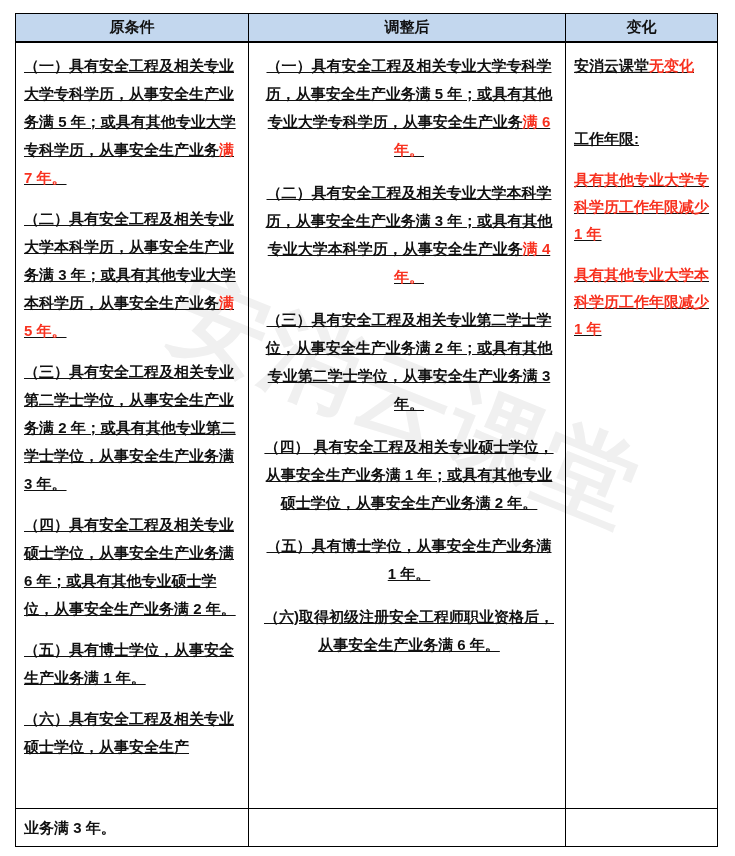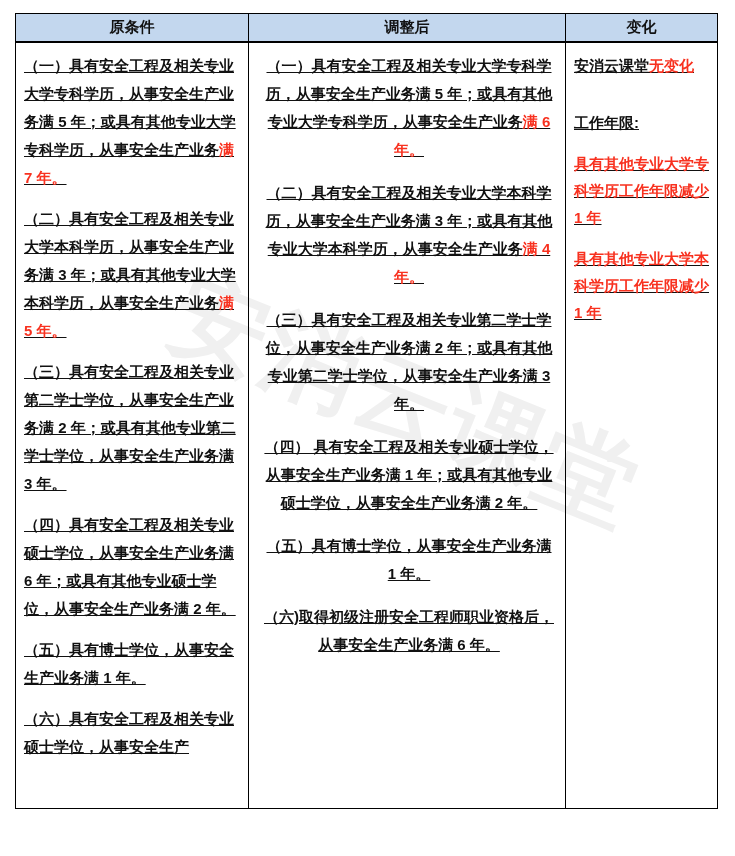--- a/index.html
+++ b/index.html
@@ -68,21 +68,21 @@
   tr.body-row td { height: 767px; text-decoration: underline; }
   tr.overflow-row td { height: 38px; vertical-align: middle; padding: 0 8px; }
 
   .para {
     margin: 0 0 13px 0;
     line-height: 28px;
     word-break: break-all;
   }
   td.col2 .para { margin-bottom: 15px; padding-left: 4px; text-align: center; }
   td.col3 .para { line-height: 27px; margin-bottom: 14px; }
-  td.col3 .para.gap-xl { margin-top: 30px; }
+  td.col3 .para.gap-xl { margin-top: 46px; }
   tr.overflow-row .para { margin: 0; line-height: 20px; }
 
   .red { color: var(--red); }
 </style>
 </head>
 <body>
 
 <div class="page">
 
   <div class="watermark">安消云课堂</div>
@@ -118,16 +118,23 @@
             <p class="para"><span>（五）具有博士学位，从事安全生产业务满 1 年。</span></p>
             <p class="para"><span>（六)取得初级注册安全工程师职业资格后，从事安全生产业务满 6 年。</span></p>
           </td>
         <td class="col3">
             <p class="para"><span>安消云课堂</span><span class="red">无变化</span></p>
             <p class="para gap-xl"><span>工作年限:</span></p>
             <p class="para"><span class="red">具有其他专业大学专科学历工作年限减少 1 年</span></p>
             <p class="para"><span class="red">具有其他专业大学本科学历工作年限减少 1 年</span></p>
           </td>
       </tr>
+      <tr class="overflow-row">
+        <td class="col1">
+            <p class="para"><span>业务满 3 年。</span></p>
+          </td>
+        <td class="col2"></td>
+        <td class="col3"></td>
+      </tr>
     </tbody>
   </table>
 
 </div>
 
 </body></html>

